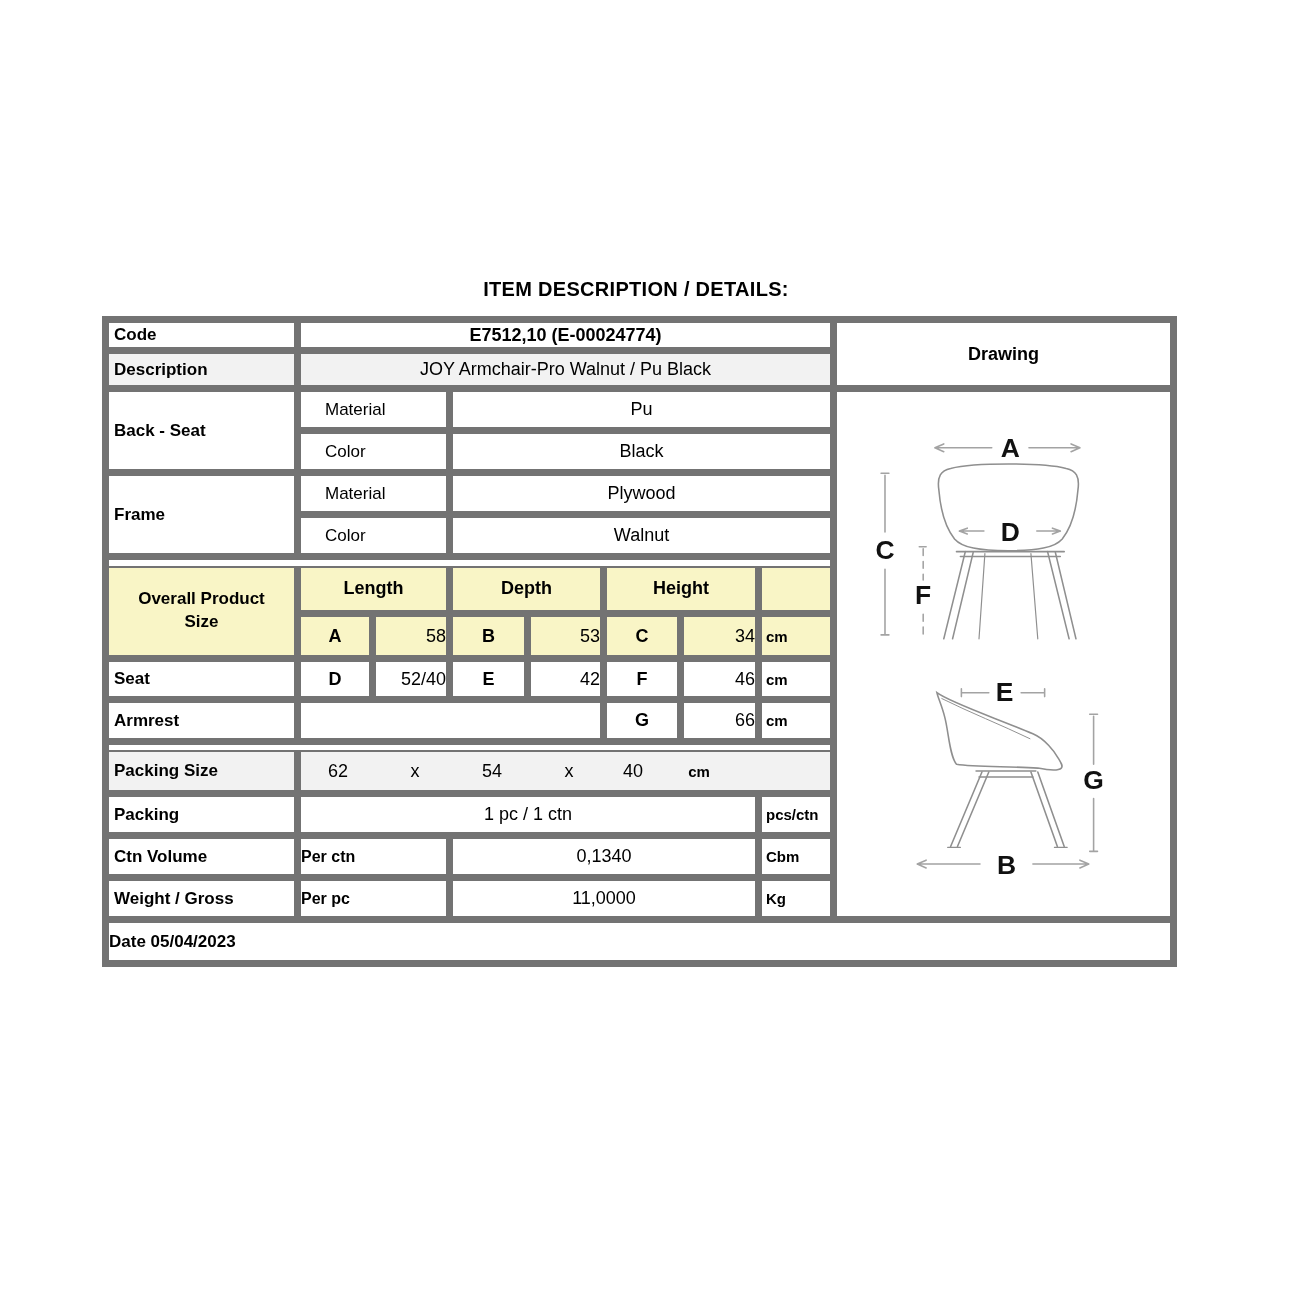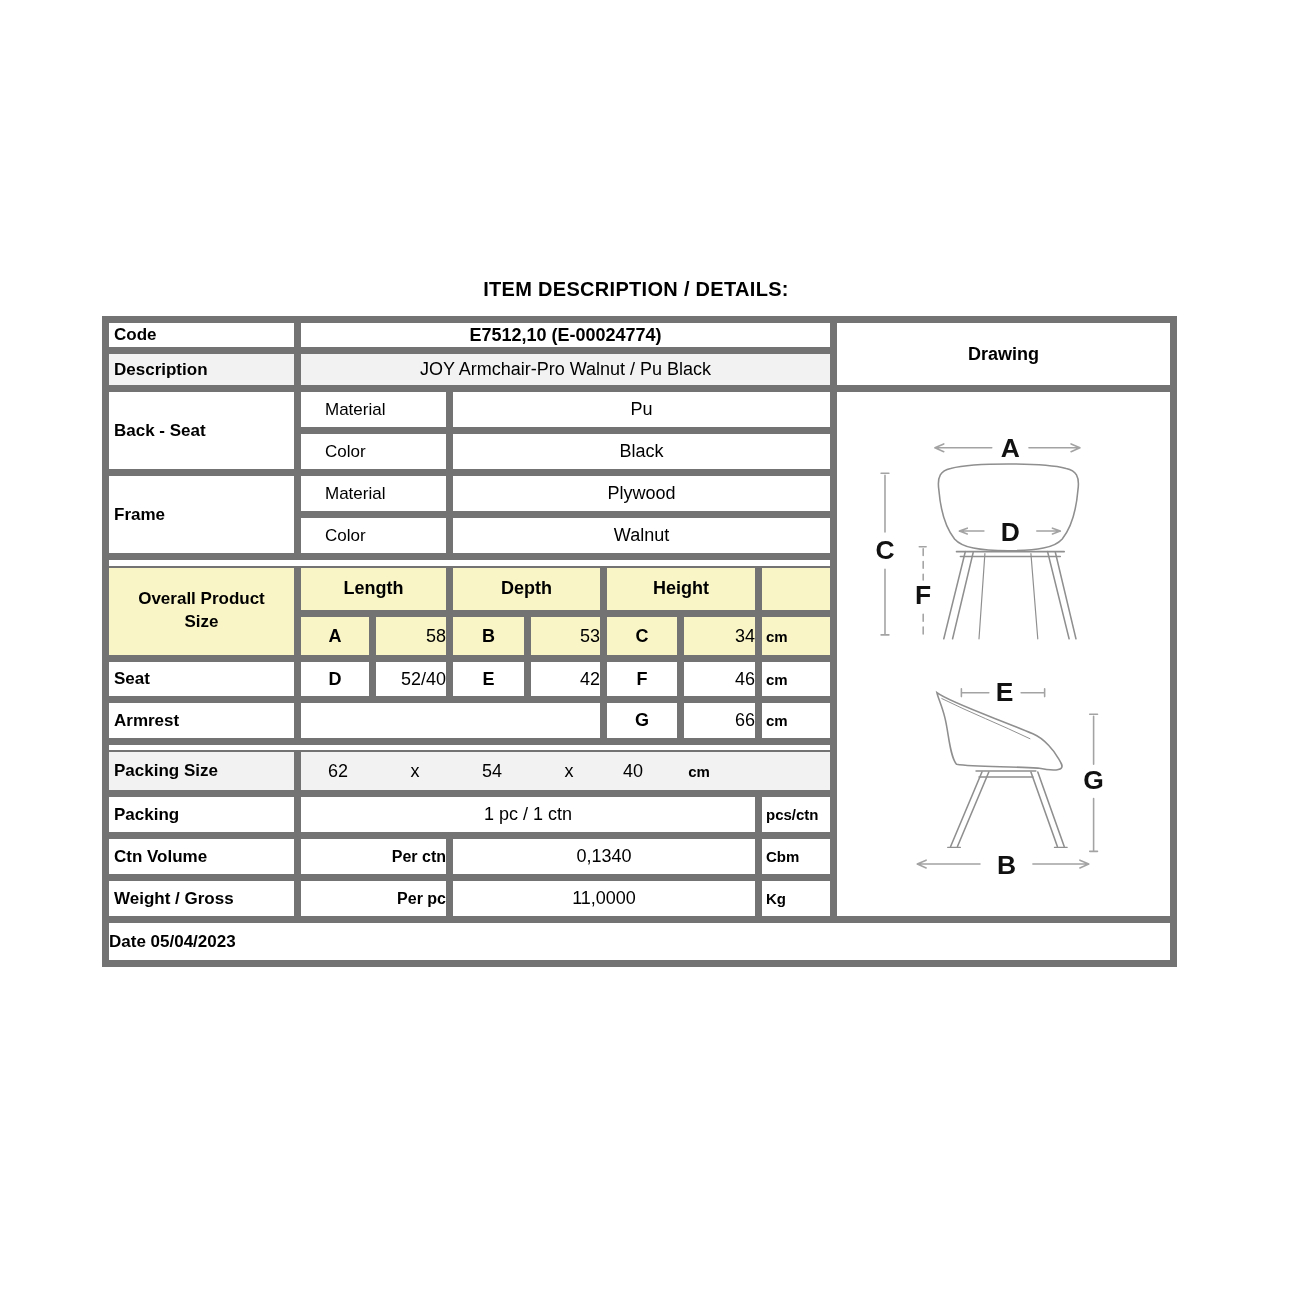--- a/index.html
+++ b/index.html
@@ -15,21 +15,21 @@
   .rr2{border-right-width:2px;}
   .drawcell{border-left-width:2px;position:relative;background:#fff;}
   .lbl{font-weight:700;font-size:17px;padding-left:5px;}
   .sub{font-size:17px;padding-left:24px;}
   .val{font-size:18px;text-align:center;}
   .bold{font-weight:700;}
   .hdr{font-weight:700;font-size:18px;text-align:center;}
   .key{font-weight:700;font-size:18px;text-align:center;}
   .num{font-size:18px;text-align:right;}
   .unit{font-weight:700;font-size:15px;padding-left:4px;}
-  .per{font-weight:700;font-size:16px;text-align:right;}
+  .per{font-weight:700;font-size:16px;text-align:left;}
   .gray{background:#f2f2f2;}
   .yellow{background:#f9f5c6;}
   .opslbl{font-weight:700;font-size:17px;text-align:center;padding:0 16px;line-height:1.35;}
   .datecell{font-weight:700;font-size:17px;text-align:left;}
   .gapcell{border-top-width:2px;border-bottom-width:2px;background:#fff;}
   .pswrap{position:relative;width:100%;height:100%;}
   .pswrap span{position:absolute;top:50%;transform:translate(-50%,-50%);font-size:18px;}
   .pswrap .psunit{font-weight:700;font-size:15px;}
   svg.draw{position:absolute;left:0;top:0;width:100%;height:100%;display:block;}
   svg.draw text{font-family:"Liberation Sans", sans-serif;font-weight:700;font-size:27px;fill:#111;}

